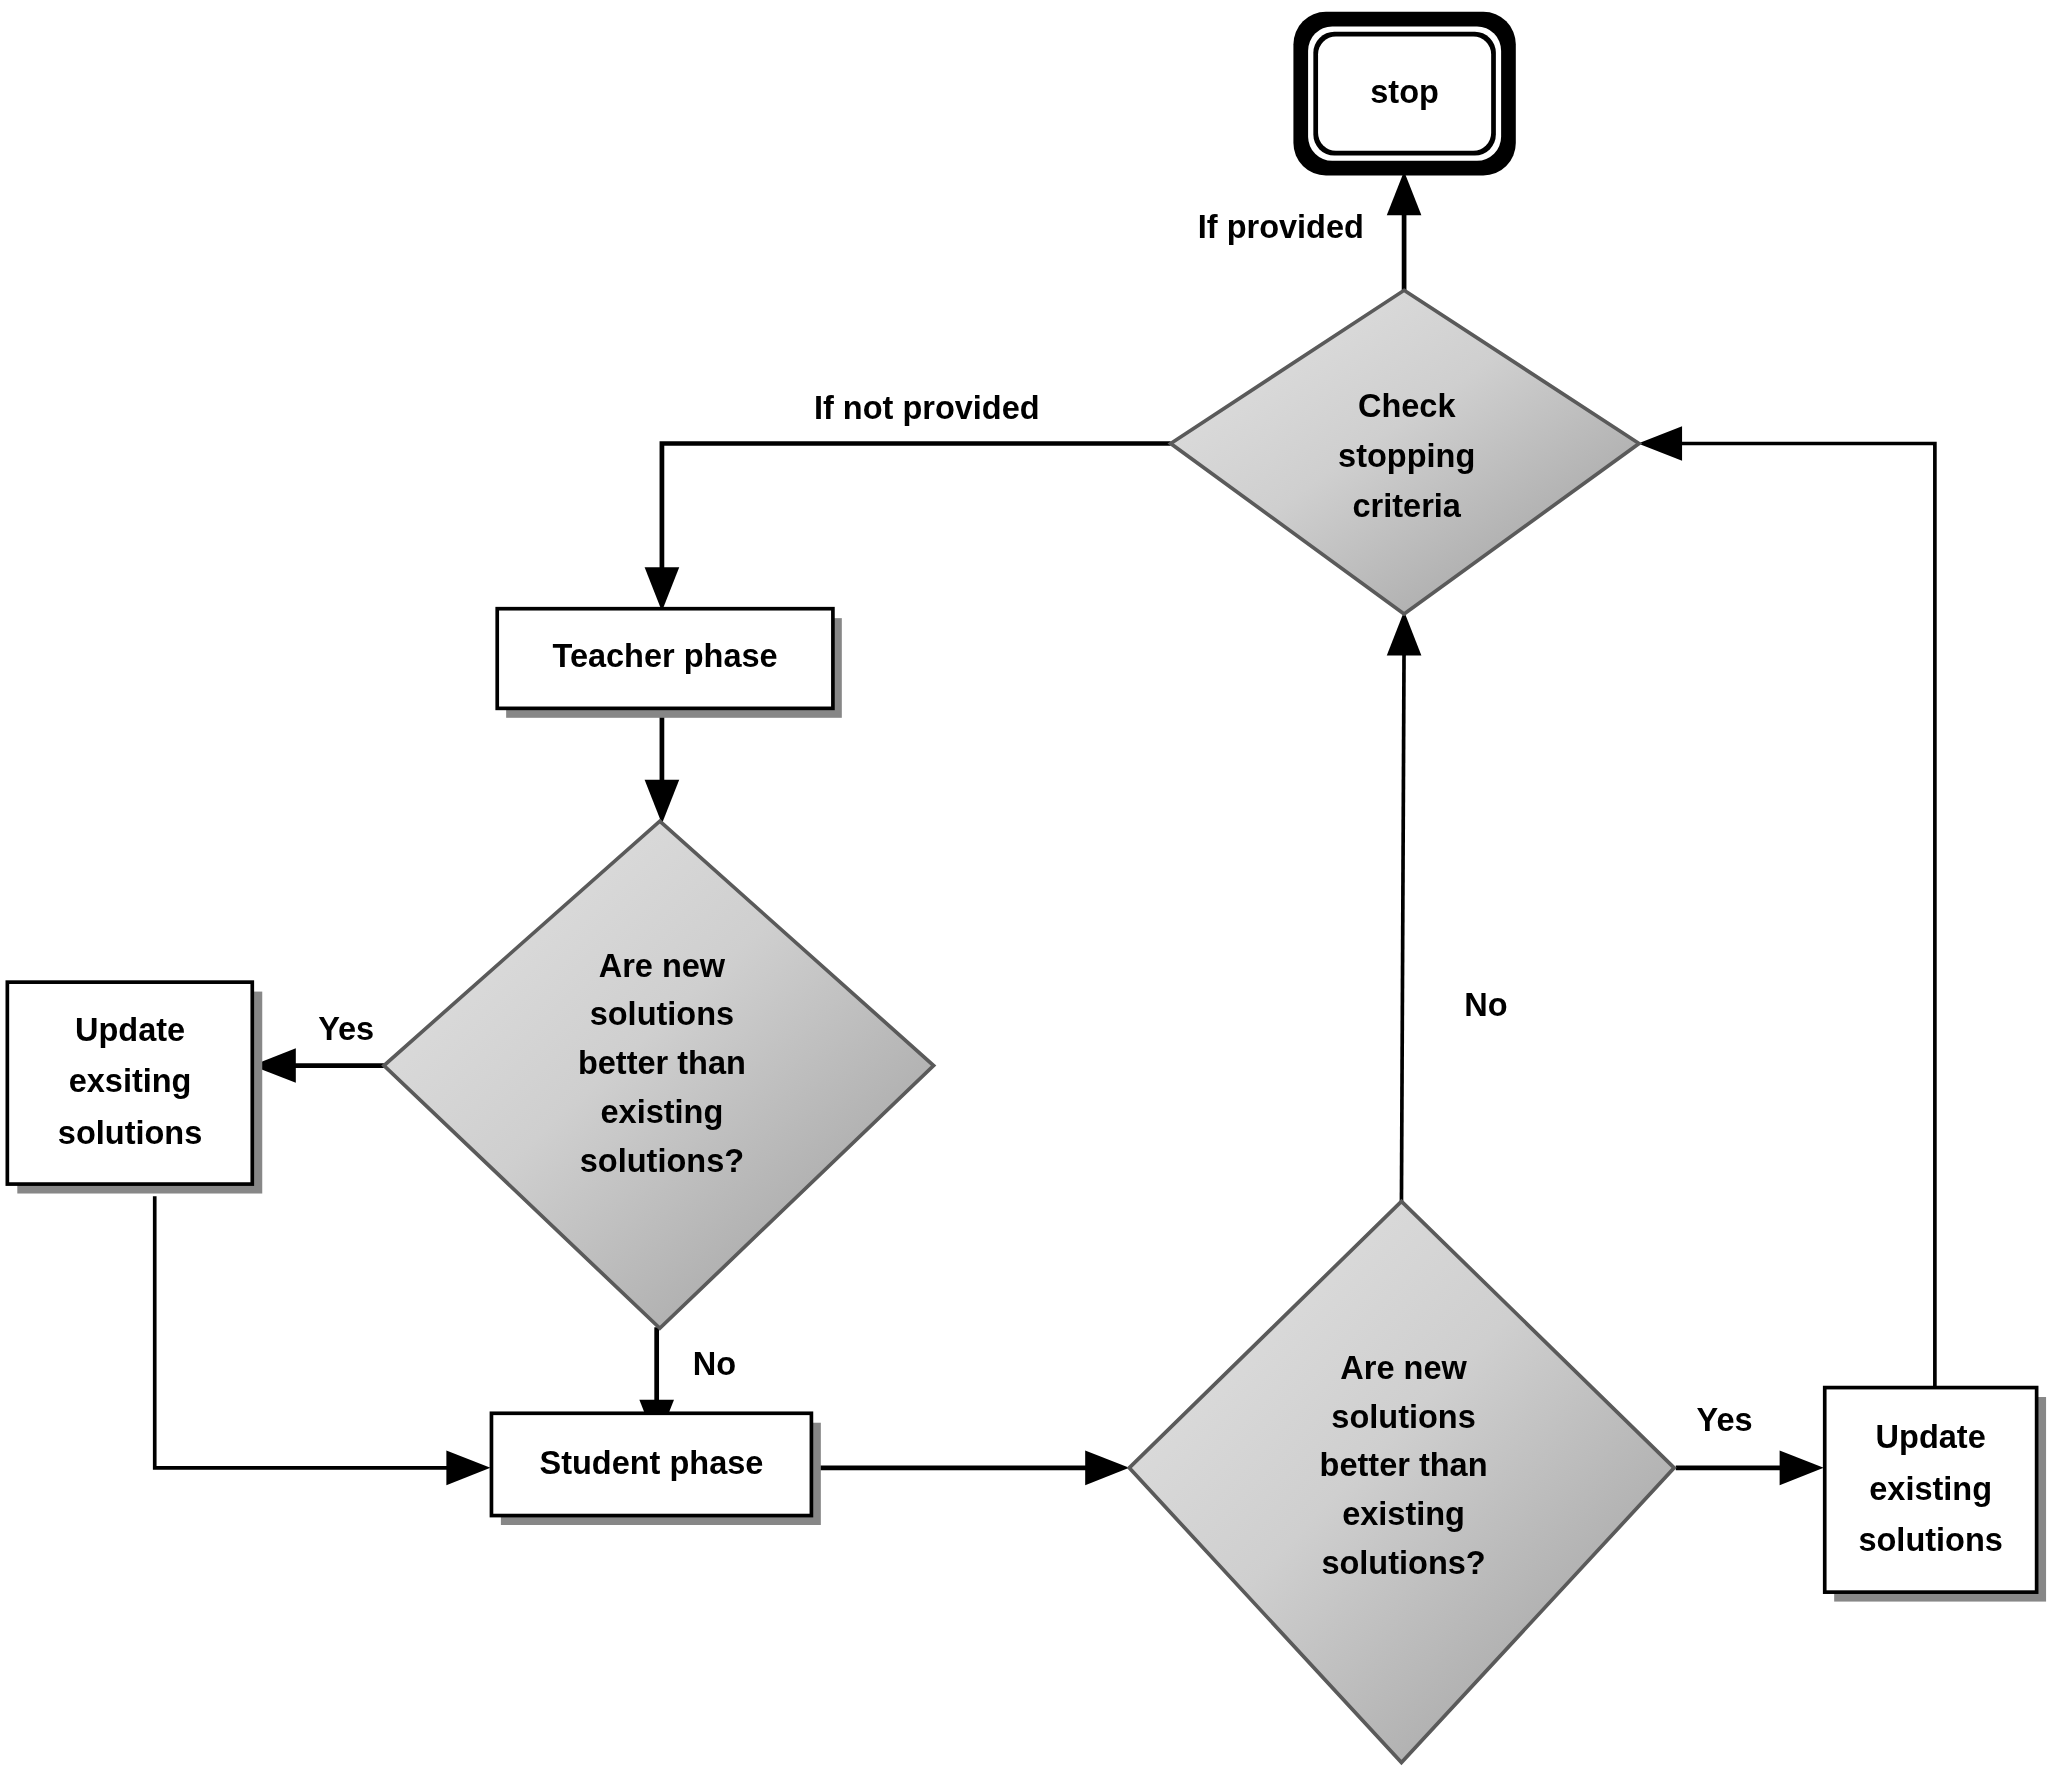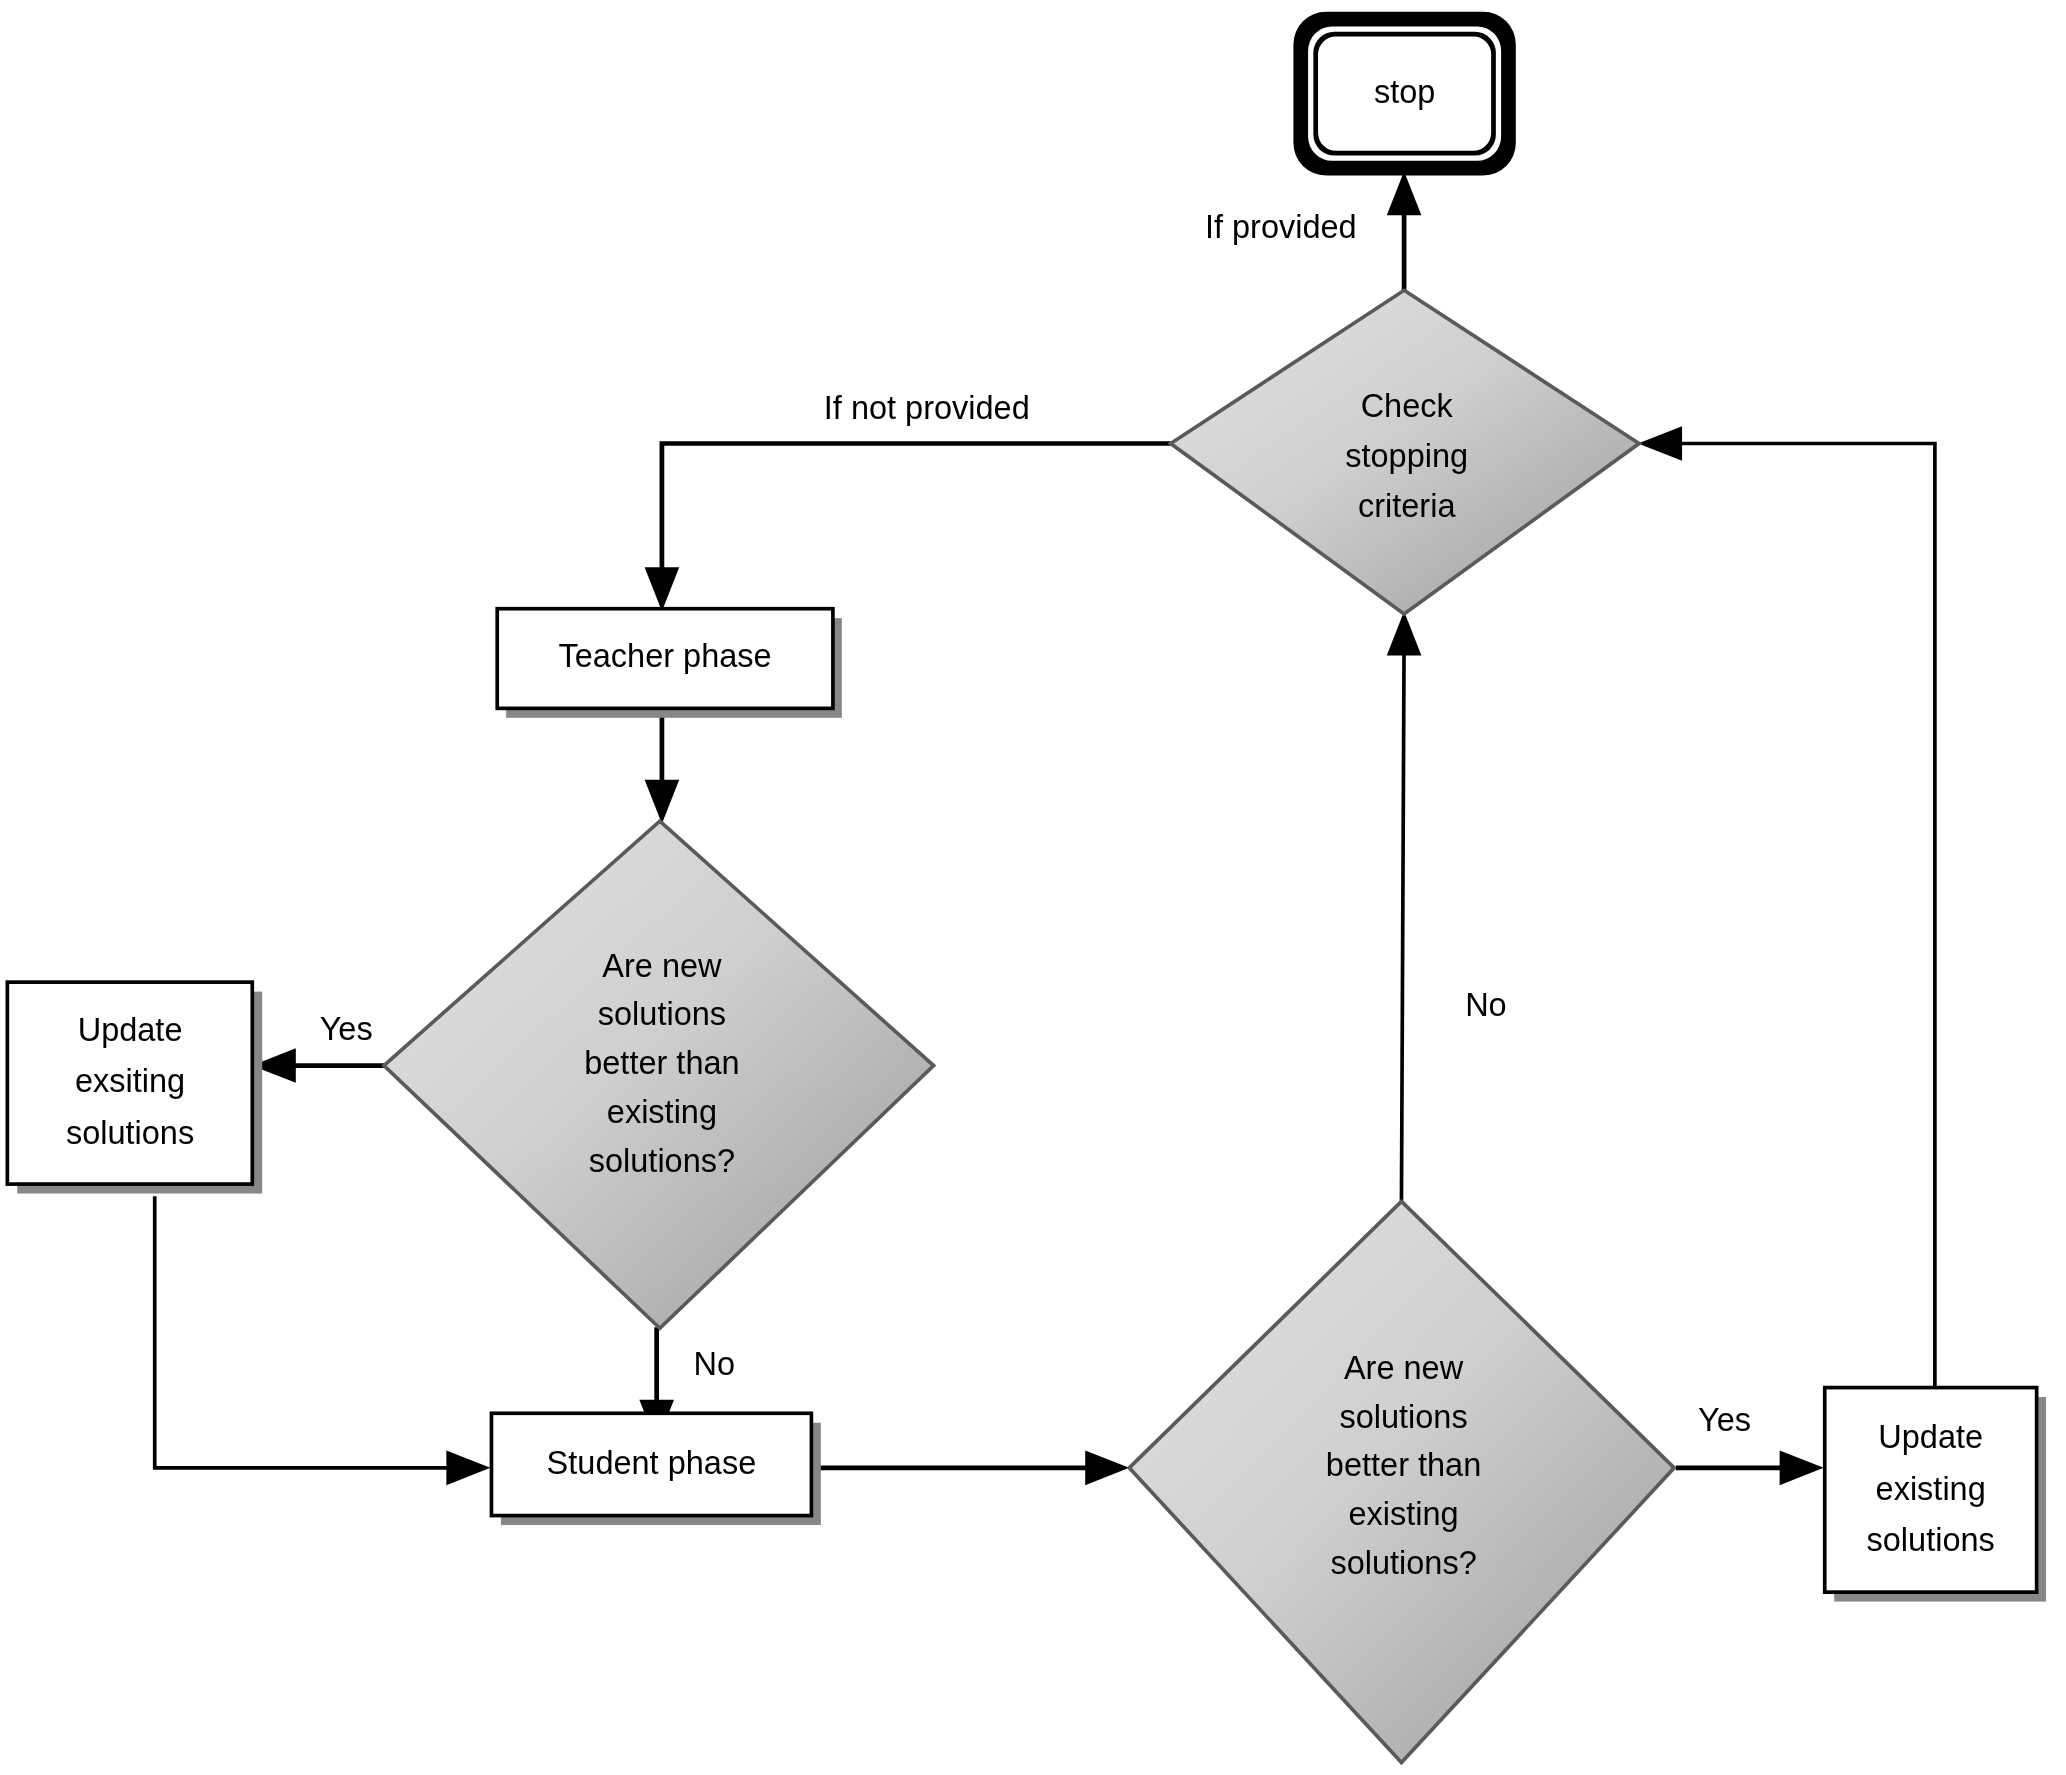--- a/index.html
+++ b/index.html
@@ -9,20 +9,21 @@
   }
   body {
     font-family: "Liberation Sans", sans-serif;
   }
   #flowchart-root {
     position: relative;
     width: 2066px;
     height: 1776px;
     background: #ffffff;
     overflow: hidden;
+    font-weight: bold;
   }
   svg.diagram {
     display: block;
     width: 2066px;
     height: 1776px;
   }
   text {
     font-family: "Liberation Sans", sans-serif;
     fill: #000000;
   }

